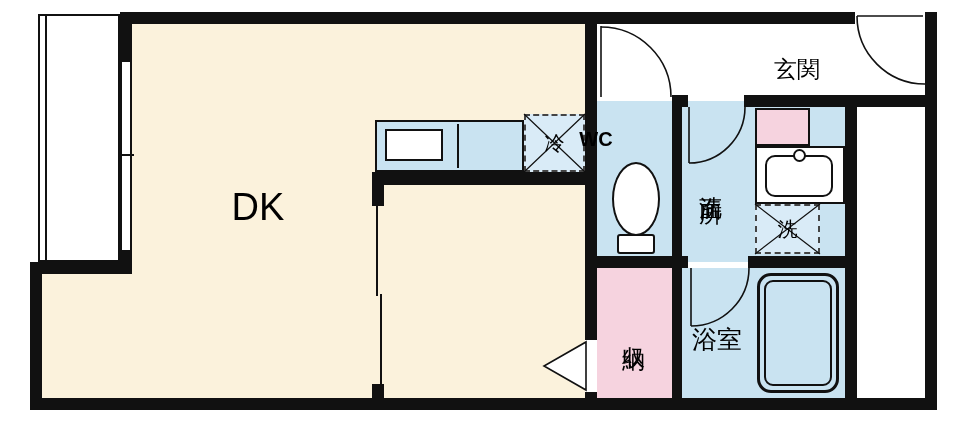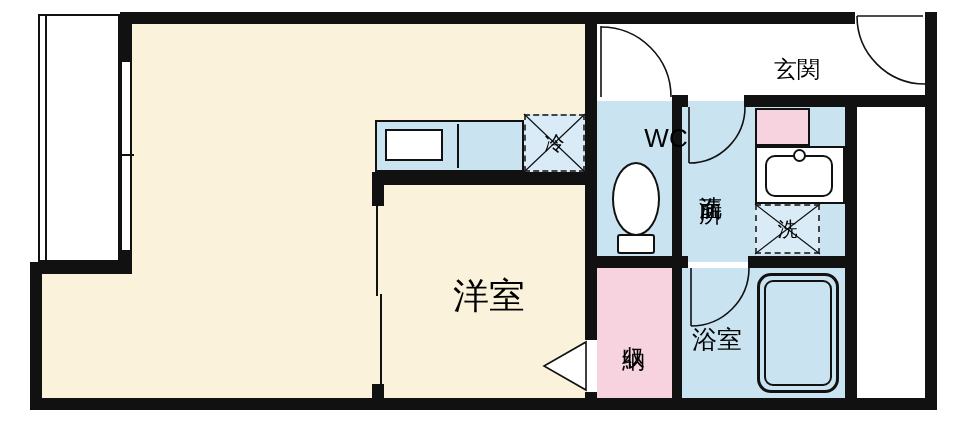--- a/index.html
+++ b/index.html
@@ -101,20 +101,20 @@
       <line x1="857" y1="16" x2="923" y2="16"></line>
       <path d="M857 16 A68 68 0 0 0 925 84"></path>
 
       <line x1="377" y1="206" x2="377" y2="296" stroke-width="2"></line>
       <line x1="381" y1="294" x2="381" y2="384" stroke-width="2"></line>
 
       <polygon points="586,342 586,390 544,366" fill="#fff" stroke-width="1.6"></polygon>
     </g>
   </svg>
 
-  <div class="label" style="left:489px;top:296px;font-size:36px;">洋室</div>
-  <div class="label" style="left:666px;top:139px;font-size:26px;">WC</div>
+  <div class="label" style="left:258px;top:208px;font-size:38px;">DK</div>
+  <div class="label" style="left:596px;top:139px;font-size:20px;font-weight:bold;">WC</div>
   <div class="label vert" style="left:711px;top:183px;font-size:23px;">洗面所</div>
   <div class="label vert" style="left:634px;top:331px;font-size:23px;">収納</div>
   <div class="label" style="left:717px;top:339px;font-size:25px;">浴室</div>
   <div class="label" style="left:797px;top:57px;font-size:23px;margin-top:12px;">玄関</div>
 
 </div>
 
 </body></html>

